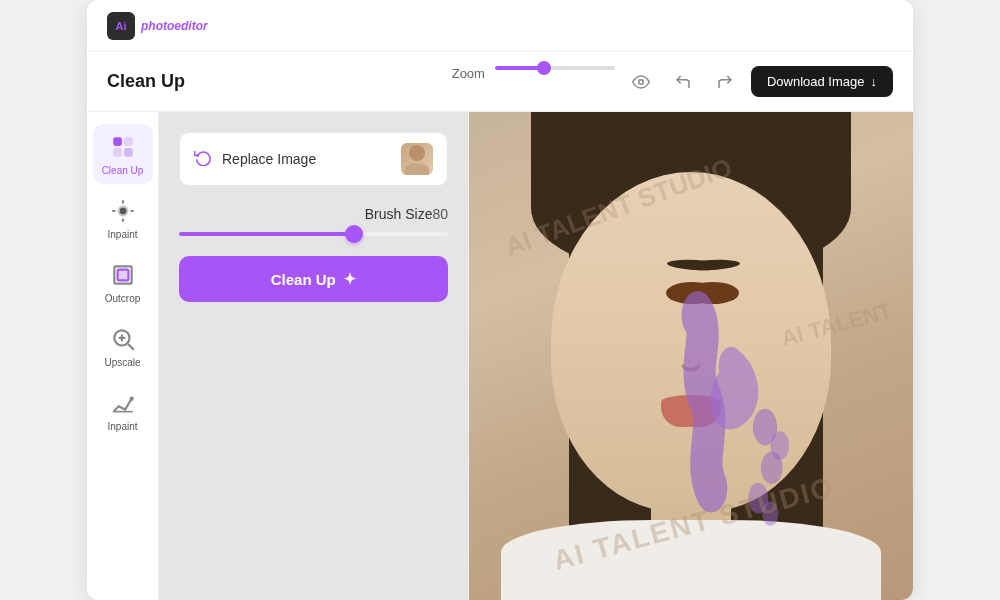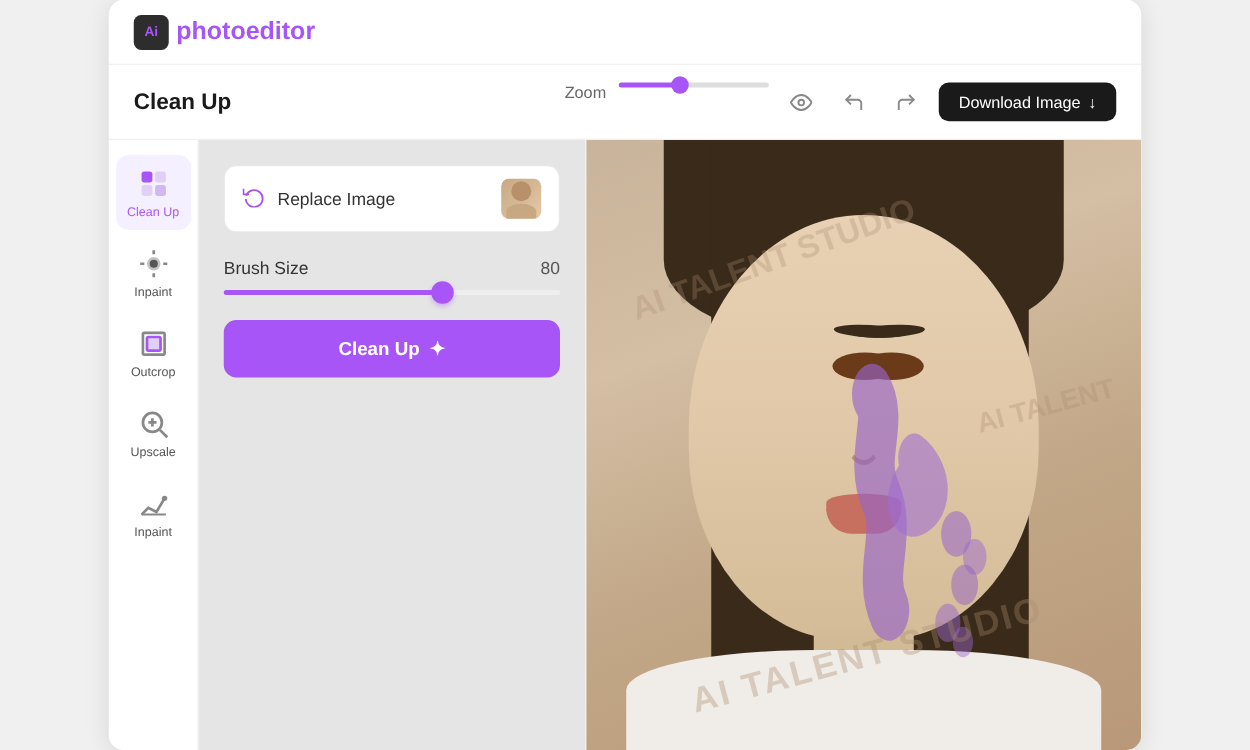--- a/index.html
+++ b/index.html
@@ -44,23 +44,24 @@
       background: #2d2d2d;
       border-radius: 6px;
       display: flex;
       align-items: center;
       justify-content: center;
       color: #a855f7;
       font-size: 11px;
       font-weight: bold;
     }
     .logo-text {
-      font-size: 20px;
+      font-size: 12px;
       font-weight: 600;
       color: #1a1a1a;
+      font-style: italic;
     }
     .logo-text span {
       color: #a855f7;
     }
     
     .main-layout {
       display: flex;
       flex: 1;
       overflow: hidden;
     }
@@ -220,21 +221,21 @@
       border-radius: 50% 50% 0 0;
       background: #c8a882;
     }
     .brush-section {
       display: flex;
       flex-direction: column;
       gap: 10px;
     }
     .brush-header {
       display: flex;
-      justify-content: space-between;
+      justify-content: flex-end;
       align-items: center;
     }
     .brush-label {
       font-size: 14px;
       color: #333;
       font-weight: 500;
     }
     .brush-value {
       font-size: 14px;
       color: #555;

